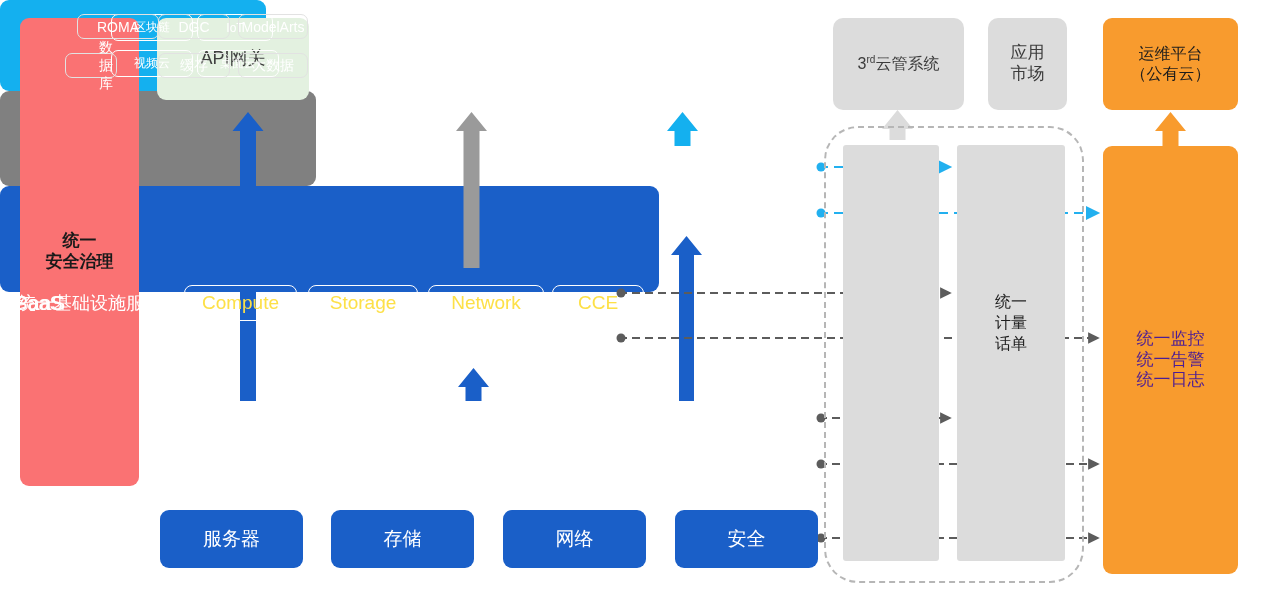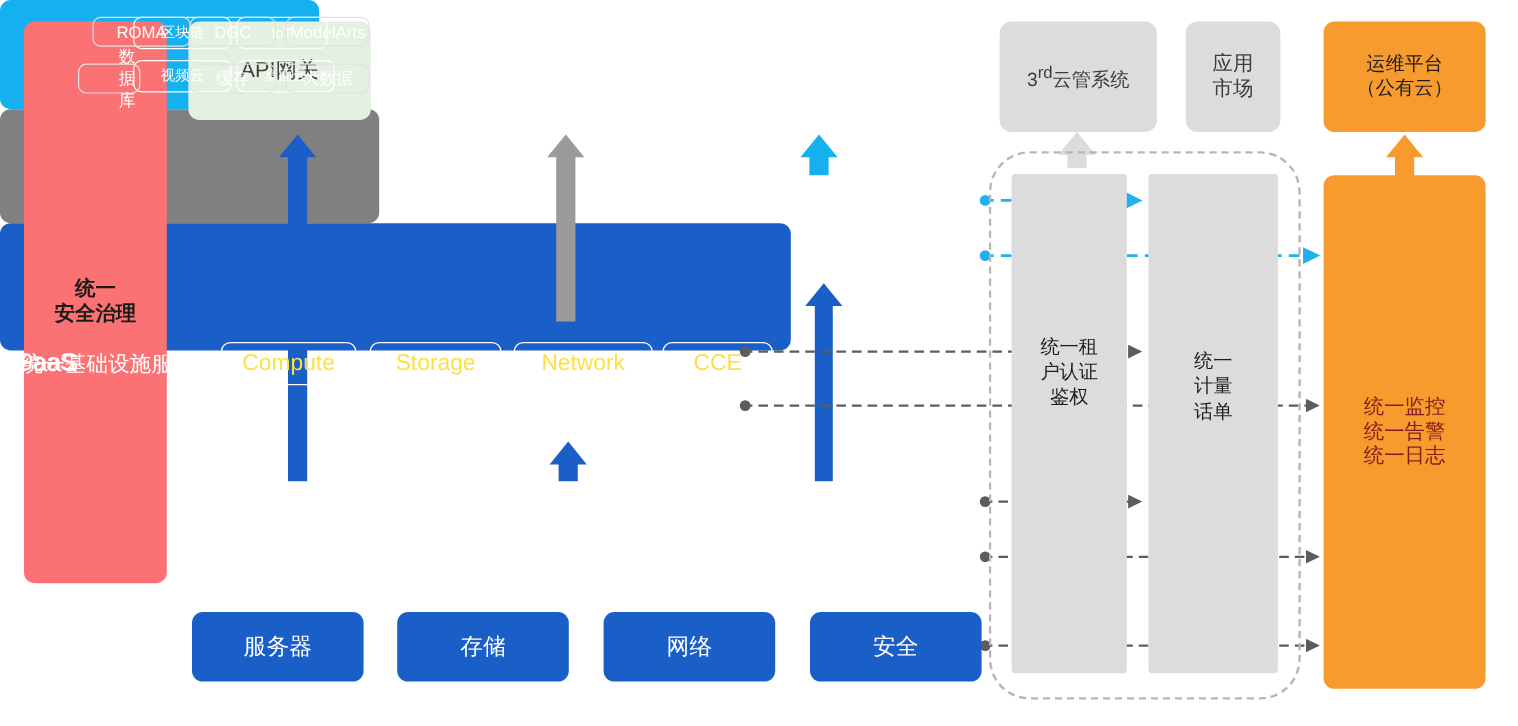--- a/index.html
+++ b/index.html
@@ -48,34 +48,34 @@
   }
   #cf-iaas{left:14px;background:#1d5fbf;}
   #cf-paas{left:169px;background:#8c8c8c;}
   #cf-saas{left:322px;background:#14b0ef;}
 
   
   #third-cloud{
     left:833px;top:18px;width:131px;height:92px;
     background:#dcdcdc;border-radius:10px;color:#3c3c3c;font-size:16px;
   }
-  #third-cloud sup{font-size:14px;vertical-align:super;}
+  #third-cloud sup{font-size:10px;vertical-align:super;}
   #app-market{
     left:988px;top:18px;width:79px;height:92px;
     background:#dcdcdc;border-radius:10px;color:#3c3c3c;font-size:17px;
   }
 
   
   #ops-platform{
     left:1103px;top:18px;width:135px;height:92px;
     background:#f89b2e;border-radius:9px;color:#1c1c1c;font-size:16px;
   }
   #ops-right{
     left:1103px;top:146px;width:135px;height:428px;
-    background:#f89b2e;border-radius:9px;color:#7f1d1d;font-size:17px;text-align:right;
+    background:#f89b2e;border-radius:9px;color:#4c1d95;font-size:17px;text-align:right;
   }
 
   
   #saas{
     left:553px;top:146px;width:266px;height:91px;
     background:#14b0ef;border-radius:9px;display:block;
   }
   #saas .layer-label{
     position:absolute;left:14px;top:50%;transform:translateY(-50%);
     color:#ffffff;font-size:20px;
@@ -215,21 +215,20 @@
 
     <g stroke="#5c5c5c" stroke-width="1.8" stroke-dasharray="8,5" fill="none">
       <line x1="819" y1="538" x2="1098" y2="538" marker-end="url(#mk-gray-dash)"></line>
     </g>
     <circle cx="821" cy="538" r="4.5" fill="#5c5c5c"></circle>
   </svg>
 
   <div id="dash-container"></div>
   <div class="gray-col" id="col-auth"></div>
   <div class="gray-col" id="col-meter"></div>
-  <div class="col-label" id="label-auth">统一租<br>户认证<br>鉴权</div>
   <div class="col-label" id="label-meter">统一<br>计量<br>话单</div>
 
   <div class="box" id="sec-gov">统一<br>安全治理</div>
 
   <div class="box" id="api-gw">API网关</div>
 
 
   <div class="box" id="third-cloud">
     <span><span>3</span><sup>rd</sup><span>云管系统</span></span>
   </div>

